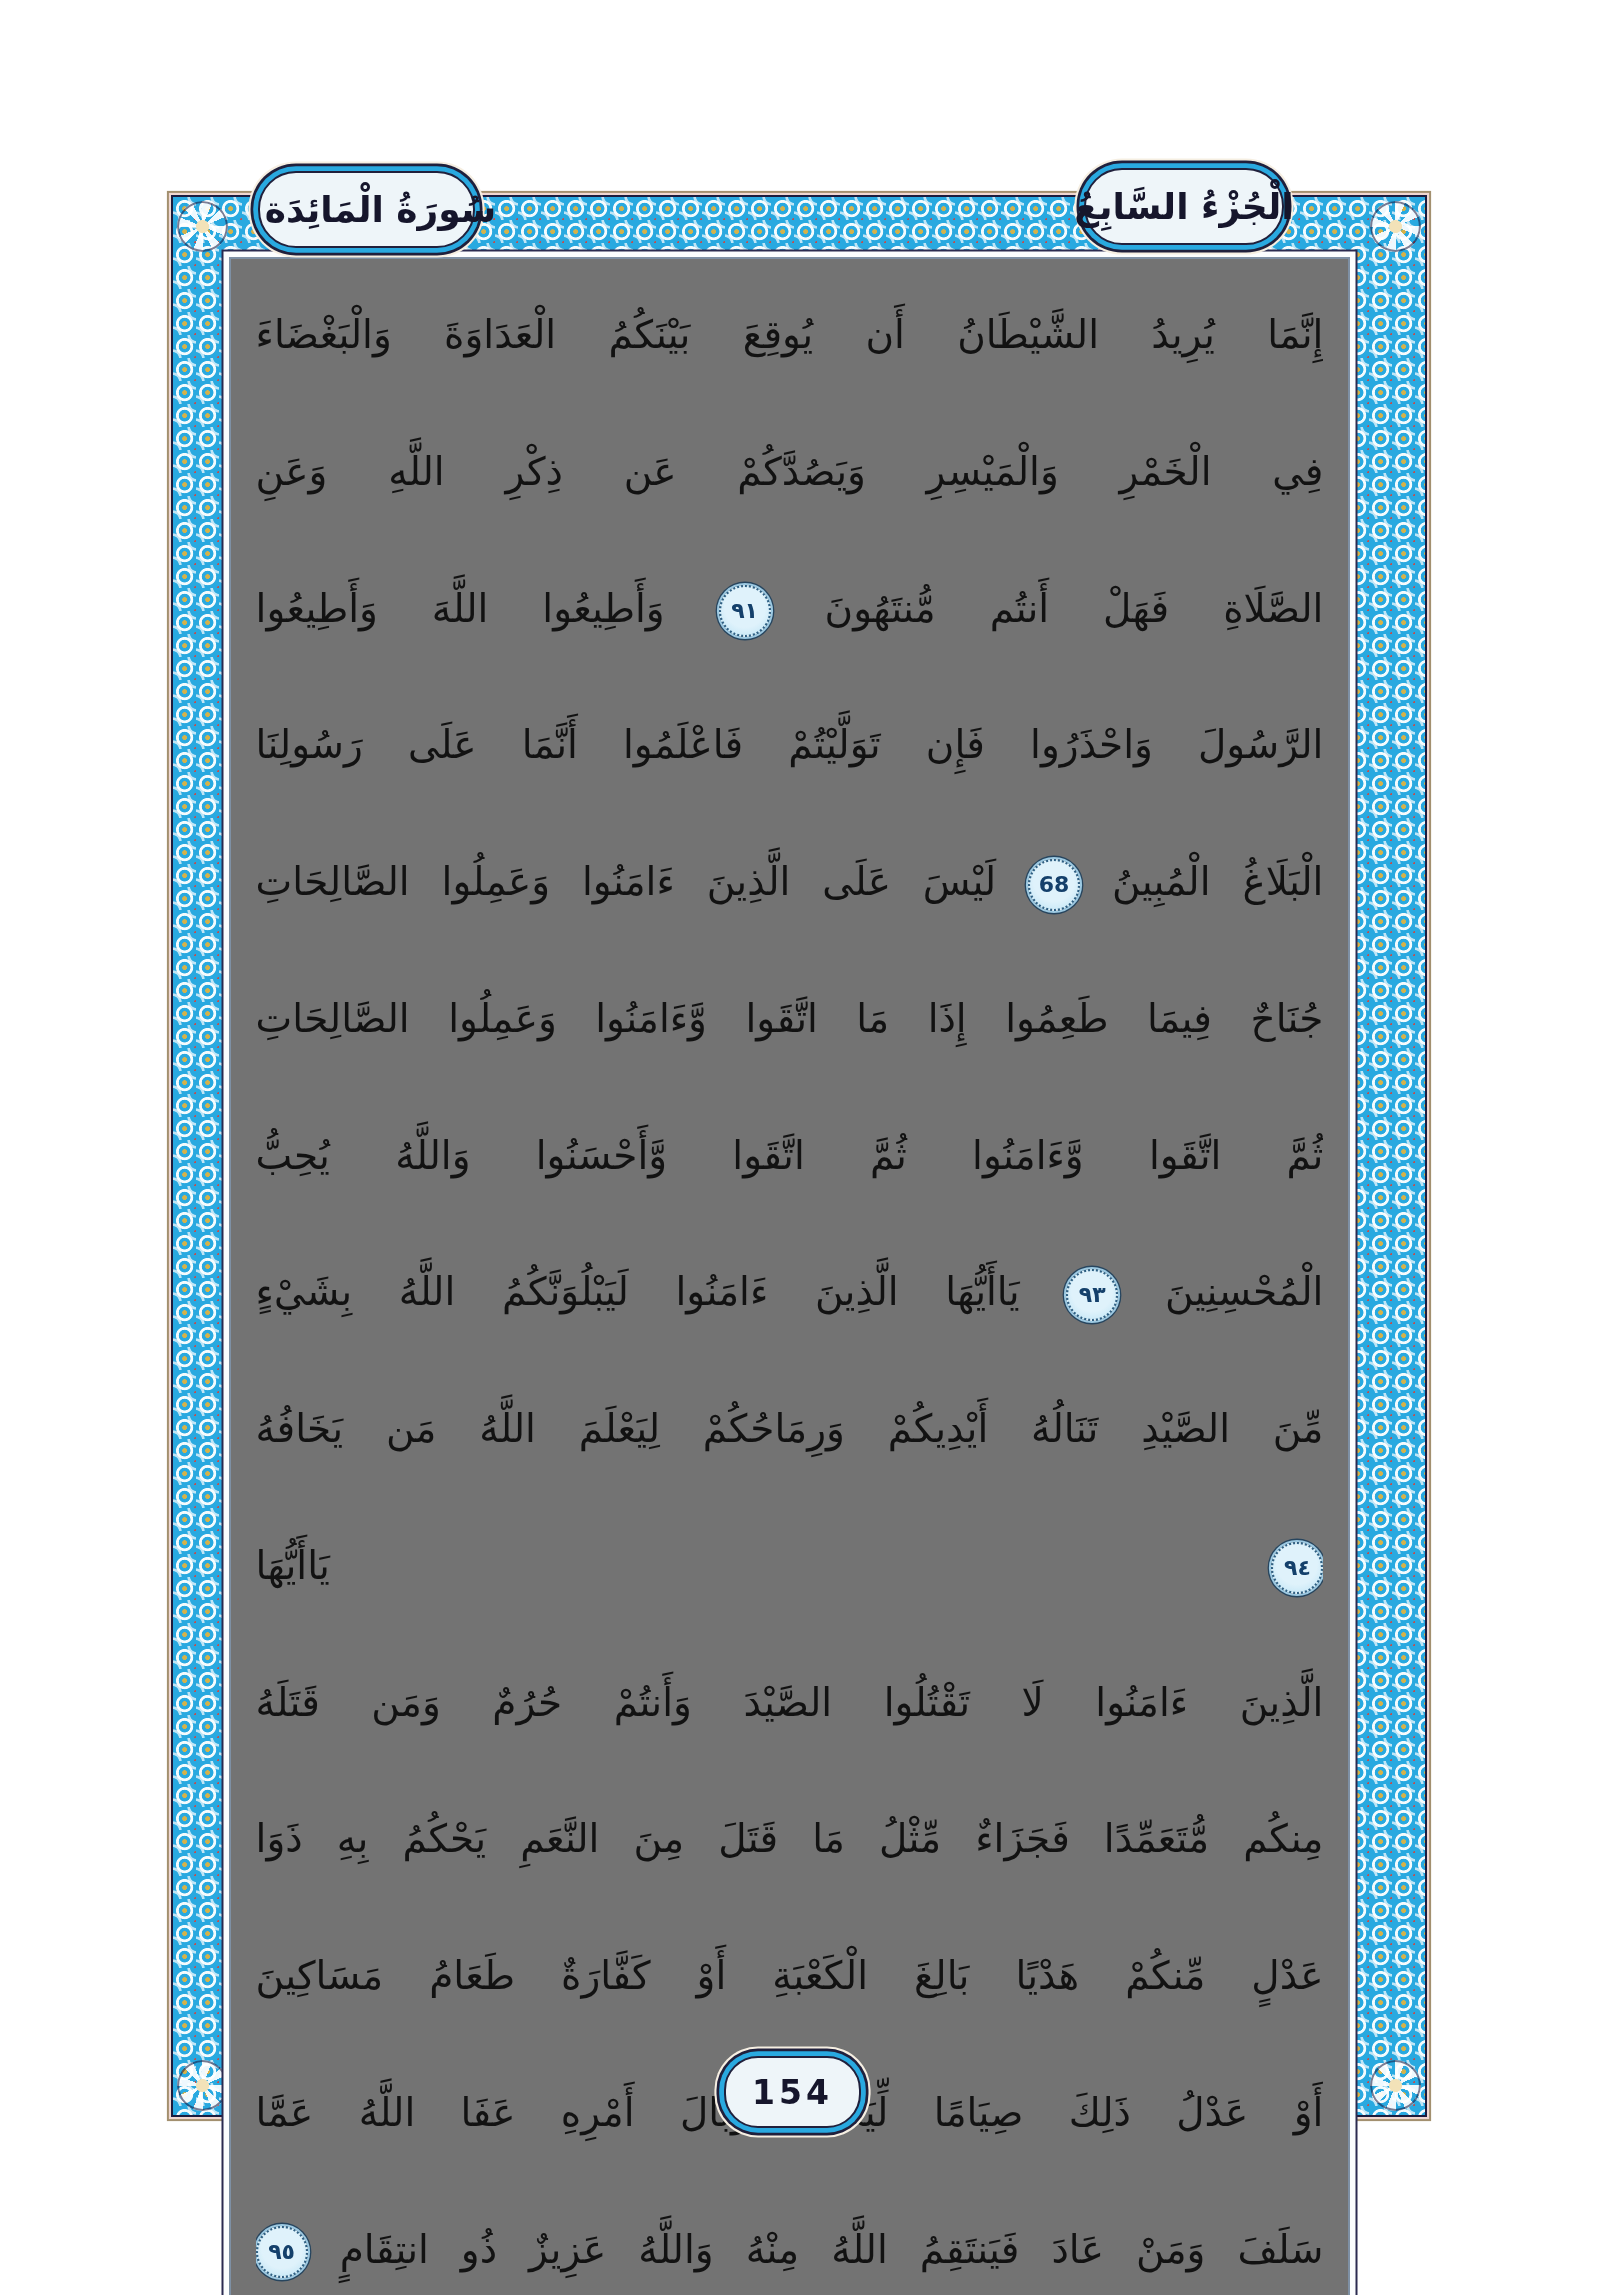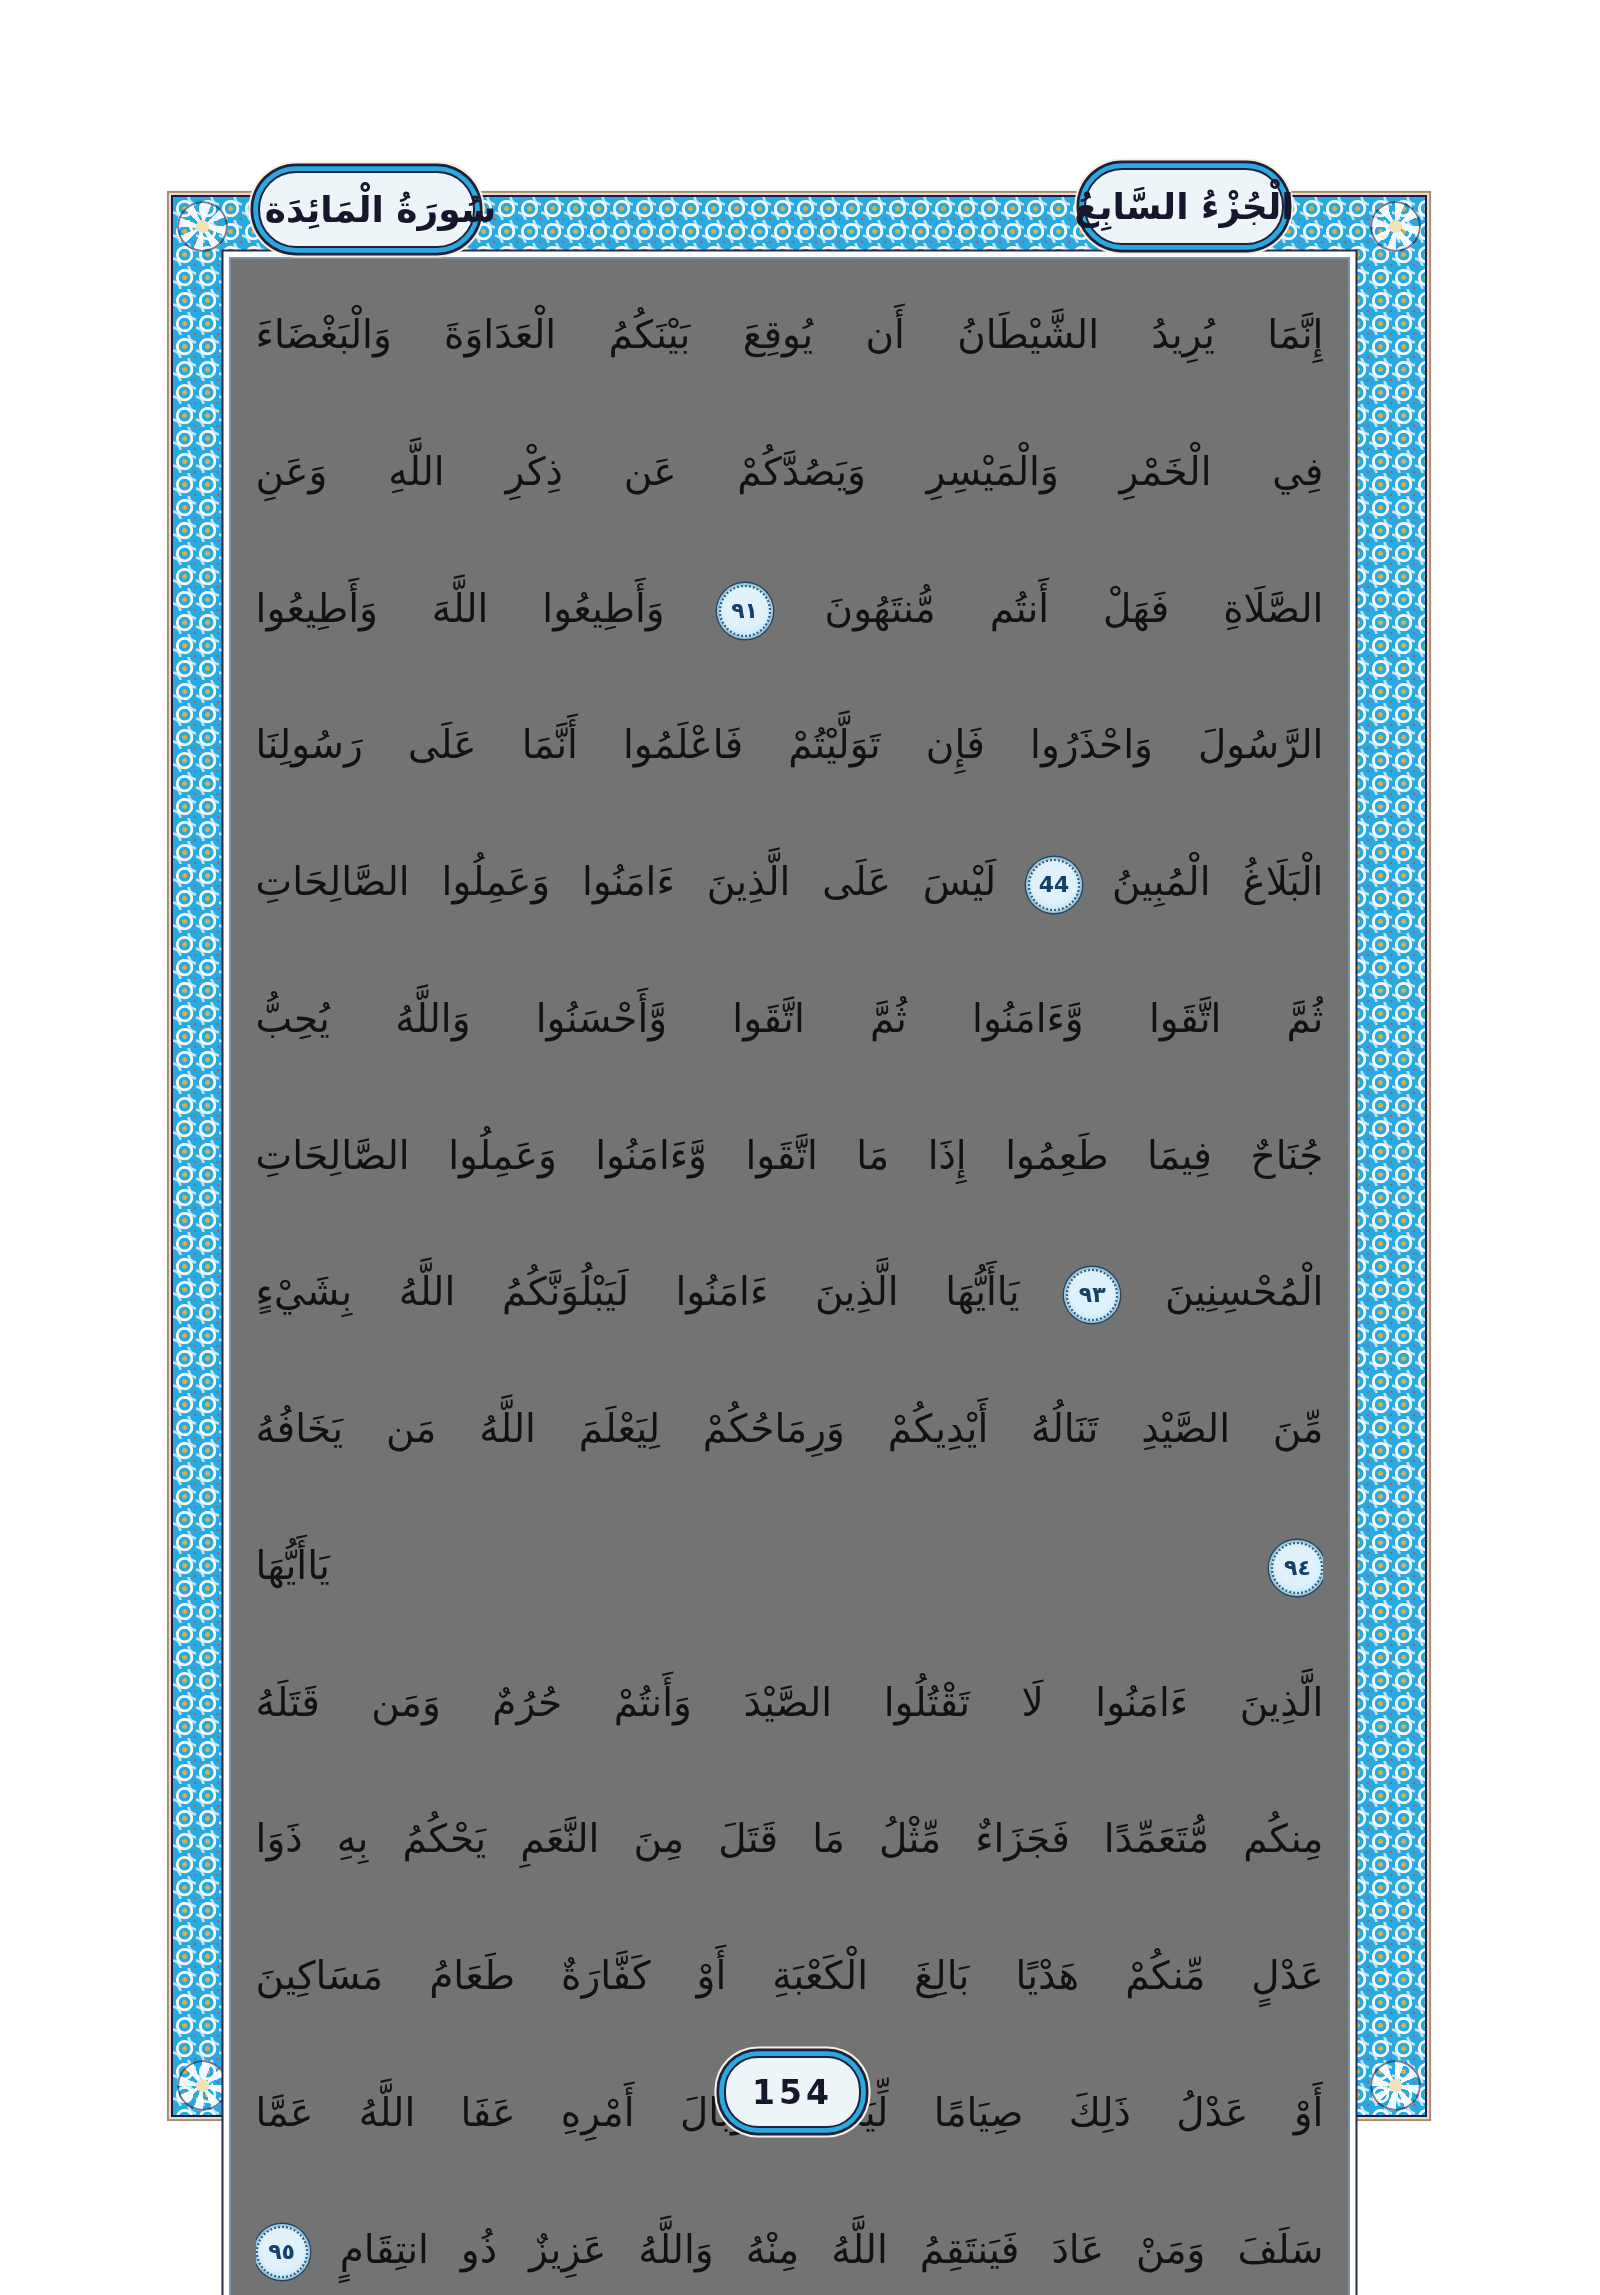--- a/index.html
+++ b/index.html
@@ -110,24 +110,24 @@
 
   <div class="panel">
     <div class="text-area">
         <div class="line"><span class="seg">إِنَّمَا يُرِيدُ الشَّيْطَانُ أَن يُوقِعَ بَيْنَكُمُ الْعَدَاوَةَ وَالْبَغْضَاءَ</span></div>
         <div class="line"><span class="seg">فِي الْخَمْرِ وَالْمَيْسِرِ وَيَصُدَّكُمْ عَن ذِكْرِ اللَّهِ وَعَنِ</span></div>
         <div class="line"><span class="seg">الصَّلَاةِ فَهَلْ أَنتُم مُّنتَهُونَ</span> <span class="ayah-marker">
             <span class="ayah-number">٩١</span>
           </span> <span class="seg">وَأَطِيعُوا اللَّهَ وَأَطِيعُوا</span></div>
         <div class="line"><span class="seg">الرَّسُولَ وَاحْذَرُوا فَإِن تَوَلَّيْتُمْ فَاعْلَمُوا أَنَّمَا عَلَى رَسُولِنَا</span></div>
         <div class="line"><span class="seg">الْبَلَاغُ الْمُبِينُ</span> <span class="ayah-marker">
-            <span class="ayah-number">44</span>
+            <span class="ayah-number">68</span>
           </span> <span class="seg">لَيْسَ عَلَى الَّذِينَ ءَامَنُوا وَعَمِلُوا الصَّالِحَاتِ</span></div>
+        <div class="line"><span class="seg">جُنَاحٌ فِيمَا طَعِمُوا إِذَا مَا اتَّقَوا وَّءَامَنُوا وَعَمِلُوا الصَّالِحَاتِ</span></div>
         <div class="line"><span class="seg">ثُمَّ اتَّقَوا وَّءَامَنُوا ثُمَّ اتَّقَوا وَّأَحْسَنُوا وَاللَّهُ يُحِبُّ</span></div>
-        <div class="line"><span class="seg">جُنَاحٌ فِيمَا طَعِمُوا إِذَا مَا اتَّقَوا وَّءَامَنُوا وَعَمِلُوا الصَّالِحَاتِ</span></div>
         <div class="line"><span class="seg">الْمُحْسِنِينَ</span> <span class="ayah-marker">
             <span class="ayah-number">٩٣</span>
           </span> <span class="seg">يَاأَيُّهَا الَّذِينَ ءَامَنُوا لَيَبْلُوَنَّكُمُ اللَّهُ بِشَيْءٍ</span></div>
         <div class="line"><span class="seg">مِّنَ الصَّيْدِ تَنَالُهُ أَيْدِيكُمْ وَرِمَاحُكُمْ لِيَعْلَمَ اللَّهُ مَن يَخَافُهُ</span></div>
         <div class="line"> <span class="ayah-marker">
             <span class="ayah-number">٩٤</span>
           </span> <span class="seg">يَاأَيُّهَا</span></div>
         <div class="line"><span class="seg">الَّذِينَ ءَامَنُوا لَا تَقْتُلُوا الصَّيْدَ وَأَنتُمْ حُرُمٌ وَمَن قَتَلَهُ</span></div>
         <div class="line"><span class="seg">مِنكُم مُّتَعَمِّدًا فَجَزَاءٌ مِّثْلُ مَا قَتَلَ مِنَ النَّعَمِ يَحْكُمُ بِهِ ذَوَا</span></div>
         <div class="line"><span class="seg">عَدْلٍ مِّنكُمْ هَدْيًا بَالِغَ الْكَعْبَةِ أَوْ كَفَّارَةٌ طَعَامُ مَسَاكِينَ</span></div>

